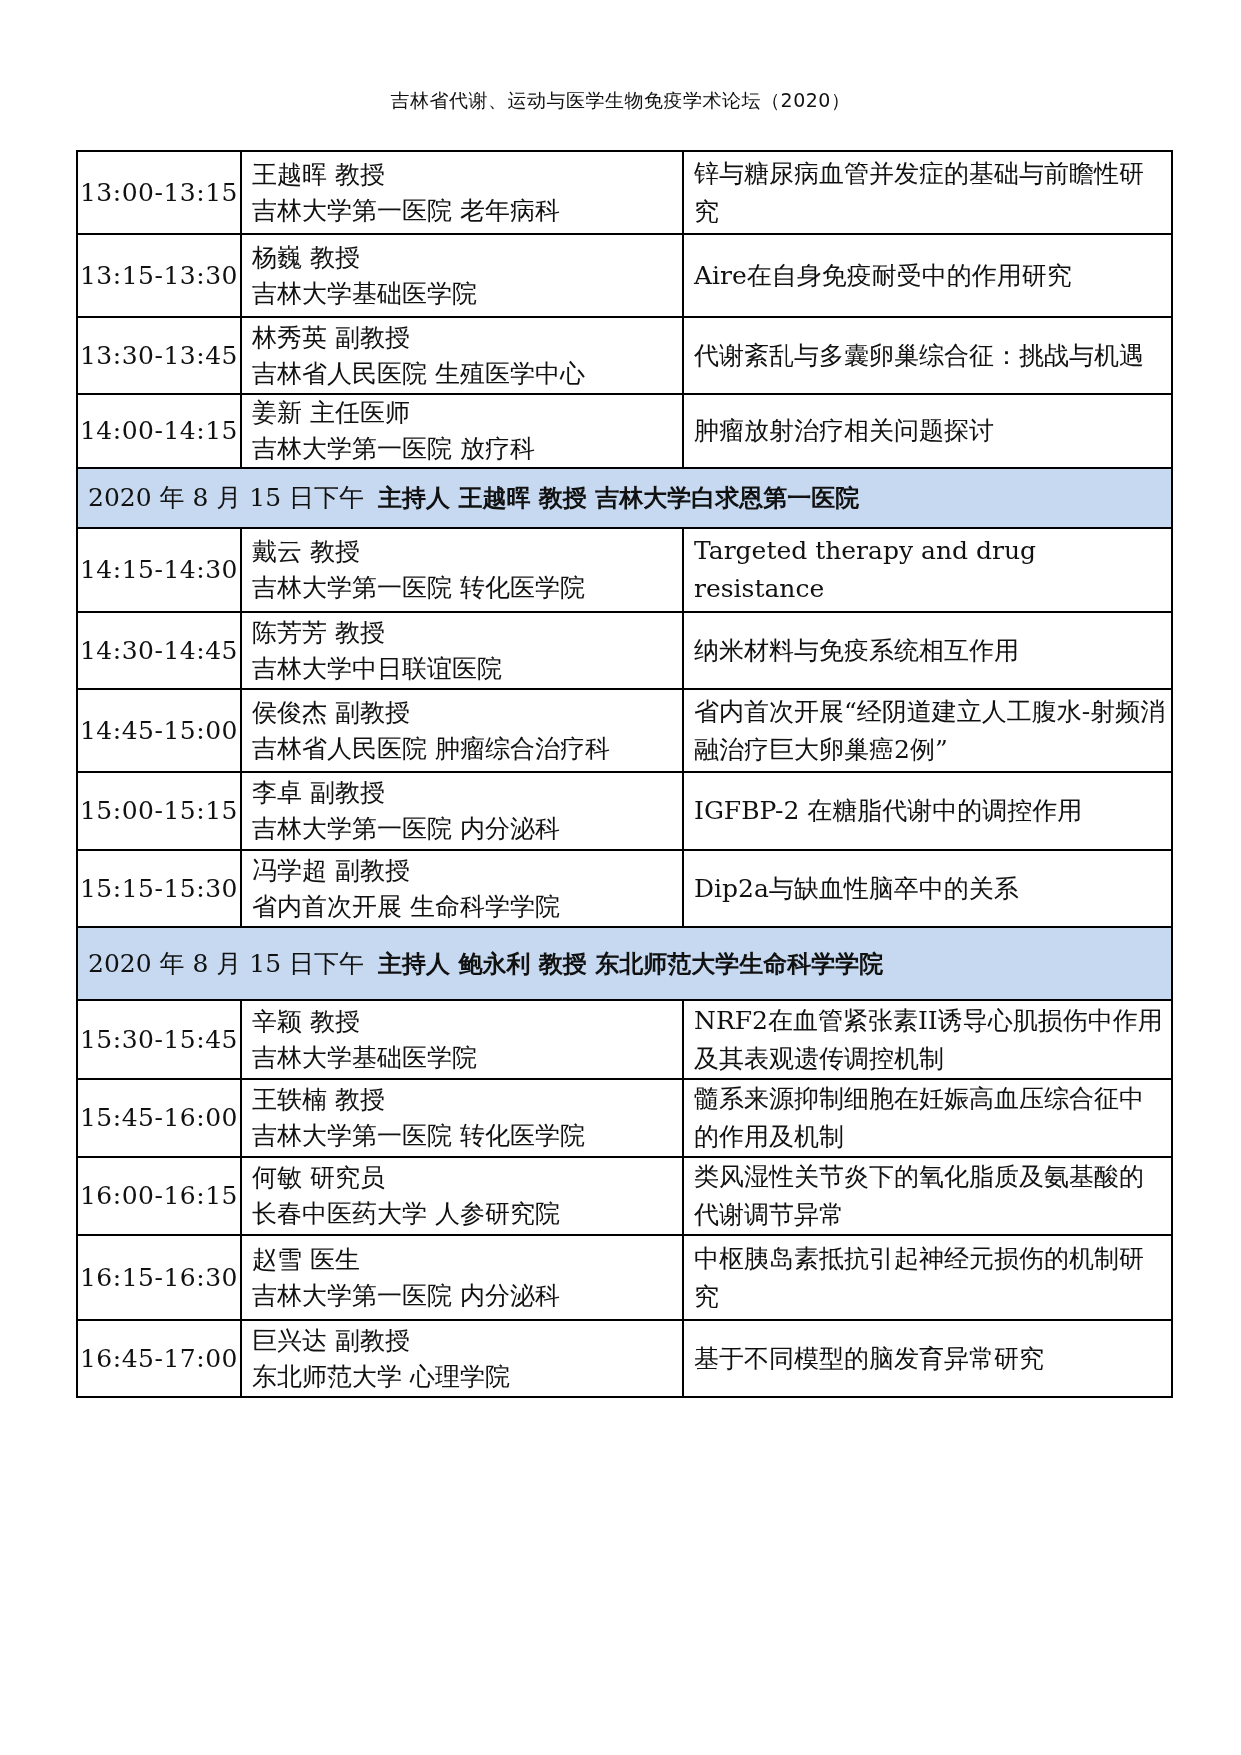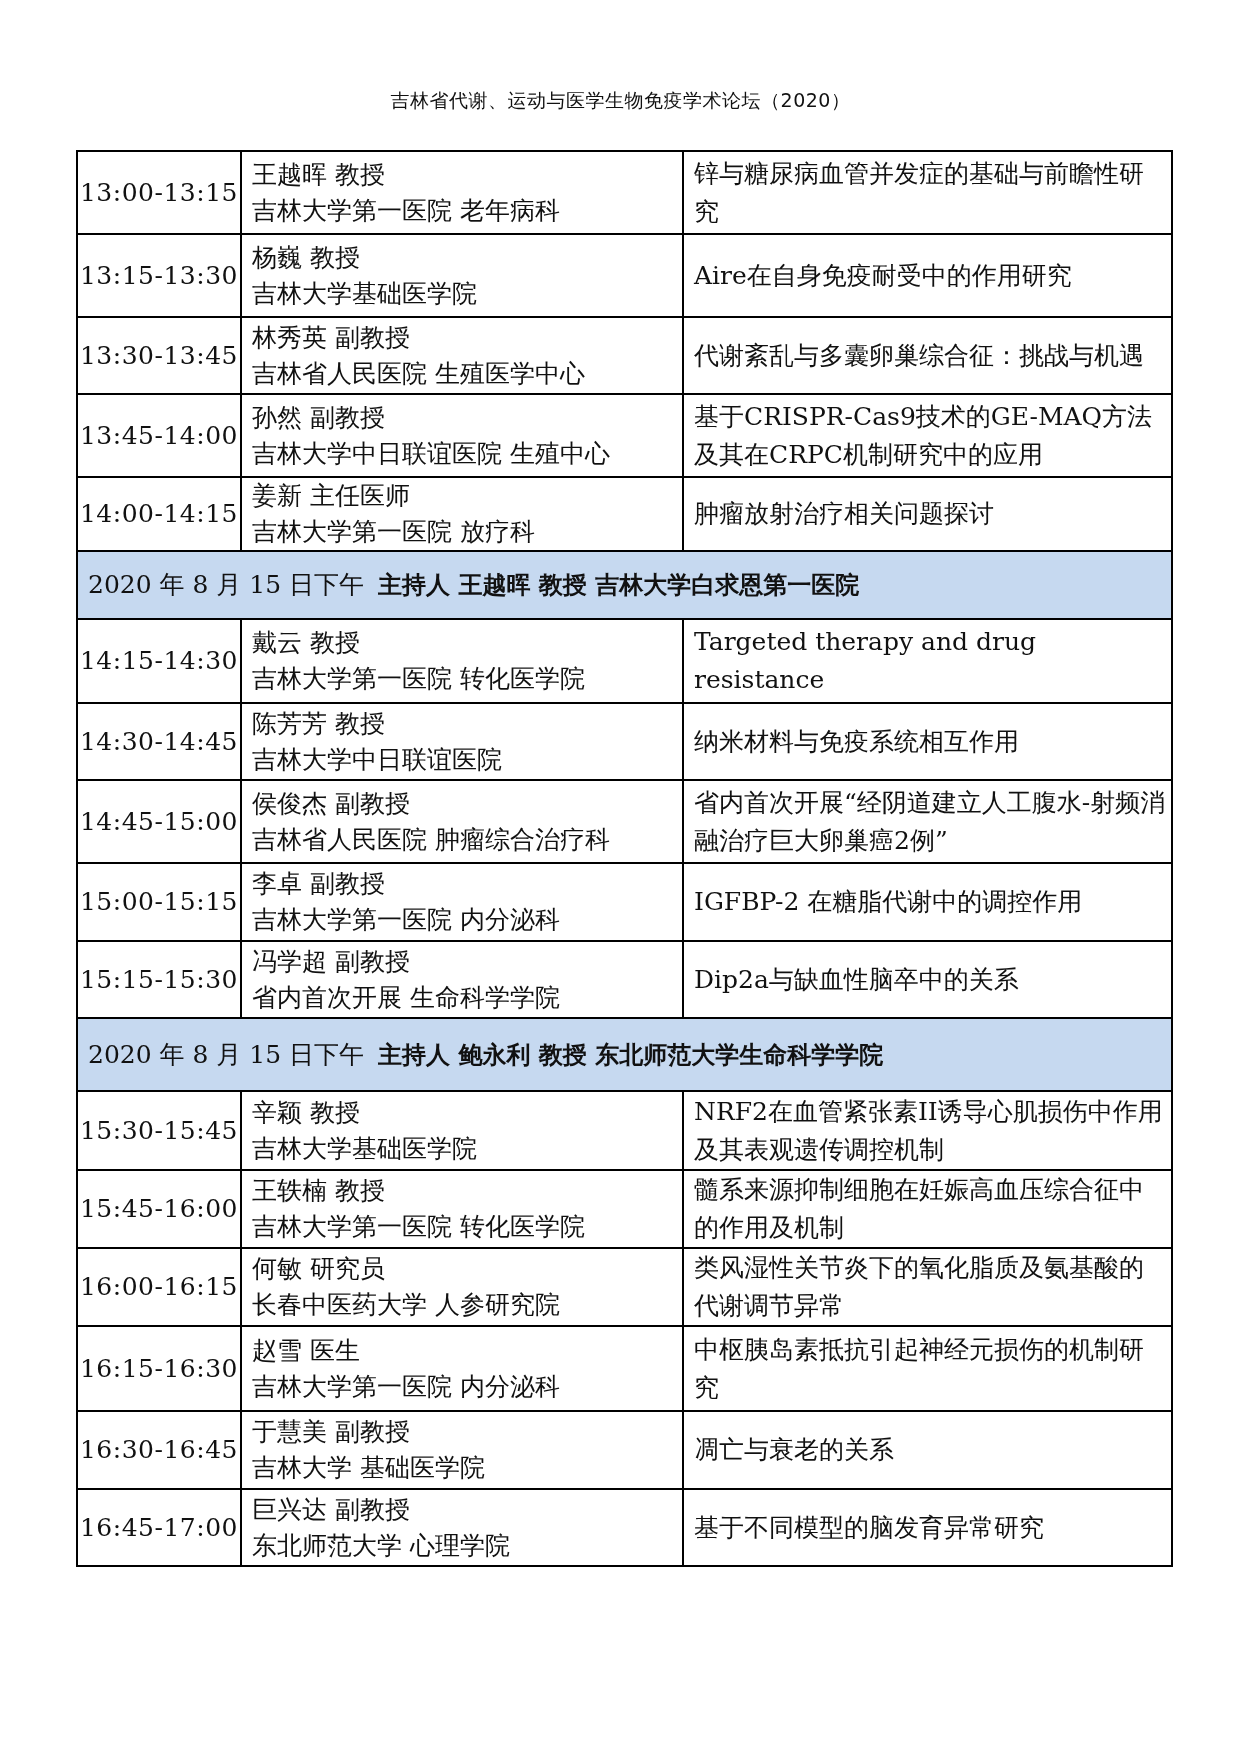--- a/index.html
+++ b/index.html
@@ -48,39 +48,31 @@
 
   <tr class="talk-row" style="height: 77px; margin-left: 32px;">
     <td class="time">13:30-13:45</td>
     <td class="speaker">
       <div>林秀英 副教授</div>
       <div>吉林省人民医院  生殖医学中心</div>
     </td>
     <td class="topic">代谢紊乱与多囊卵巢综合征：挑战与机遇</td>
   </tr>
 
-  <tr class="talk-row" style="height: 83px;">
-    <td class="time">13:45-14:00</td>
-    <td class="speaker">
-      <div>孙然  副教授</div>
-      <div>吉林大学中日联谊医院  生殖中心</div>
-    </td>
-    <td class="topic">基于CRISPR-Cas9技术的GE-MAQ方法及其在CRPC机制研究中的应用</td>
-  </tr>
 
   <tr class="talk-row" style="height: 60px;">
     <td class="time">14:00-14:15</td>
     <td class="speaker">
       <div>姜新  主任医师</div>
       <div>吉林大学第一医院  放疗科</div>
     </td>
     <td class="topic">肿瘤放射治疗相关问题探讨</td>
   </tr>
 
-  <tr class="session-header" style="height: 68px;">
+  <tr class="session-header" style="height: 60px;">
     <td colspan="3">
       <span class="date">2020 年 8 月 15 日下午</span><span class="host">主持人  王越晖  教授  吉林大学白求恩第一医院</span>
     </td>
   </tr>
 
   <tr class="talk-row" style="height: 84px;">
     <td class="time">14:15-14:30</td>
     <td class="speaker">
       <div>戴云  教授</div>
       <div>吉林大学第一医院  转化医学院</div>
@@ -159,28 +151,20 @@
 
   <tr class="talk-row" style="height: 85px;">
     <td class="time">16:15-16:30</td>
     <td class="speaker">
       <div>赵雪  医生</div>
       <div>吉林大学第一医院  内分泌科</div>
     </td>
     <td class="topic">中枢胰岛素抵抗引起神经元损伤的机制研究</td>
   </tr>
 
-  <tr class="talk-row" style="height: 78px;">
-    <td class="time">16:30-16:45</td>
-    <td class="speaker">
-      <div>于慧美  副教授</div>
-      <div>吉林大学  基础医学院</div>
-    </td>
-    <td class="topic">凋亡与衰老的关系</td>
-  </tr>
 
   <tr class="talk-row" style="height: 77px;">
     <td class="time">16:45-17:00</td>
     <td class="speaker">
       <div>巨兴达  副教授</div>
       <div>东北师范大学  心理学院</div>
     </td>
     <td class="topic"> 基于不同模型的脑发育异常研究</td>
   </tr>
 </tbody>

